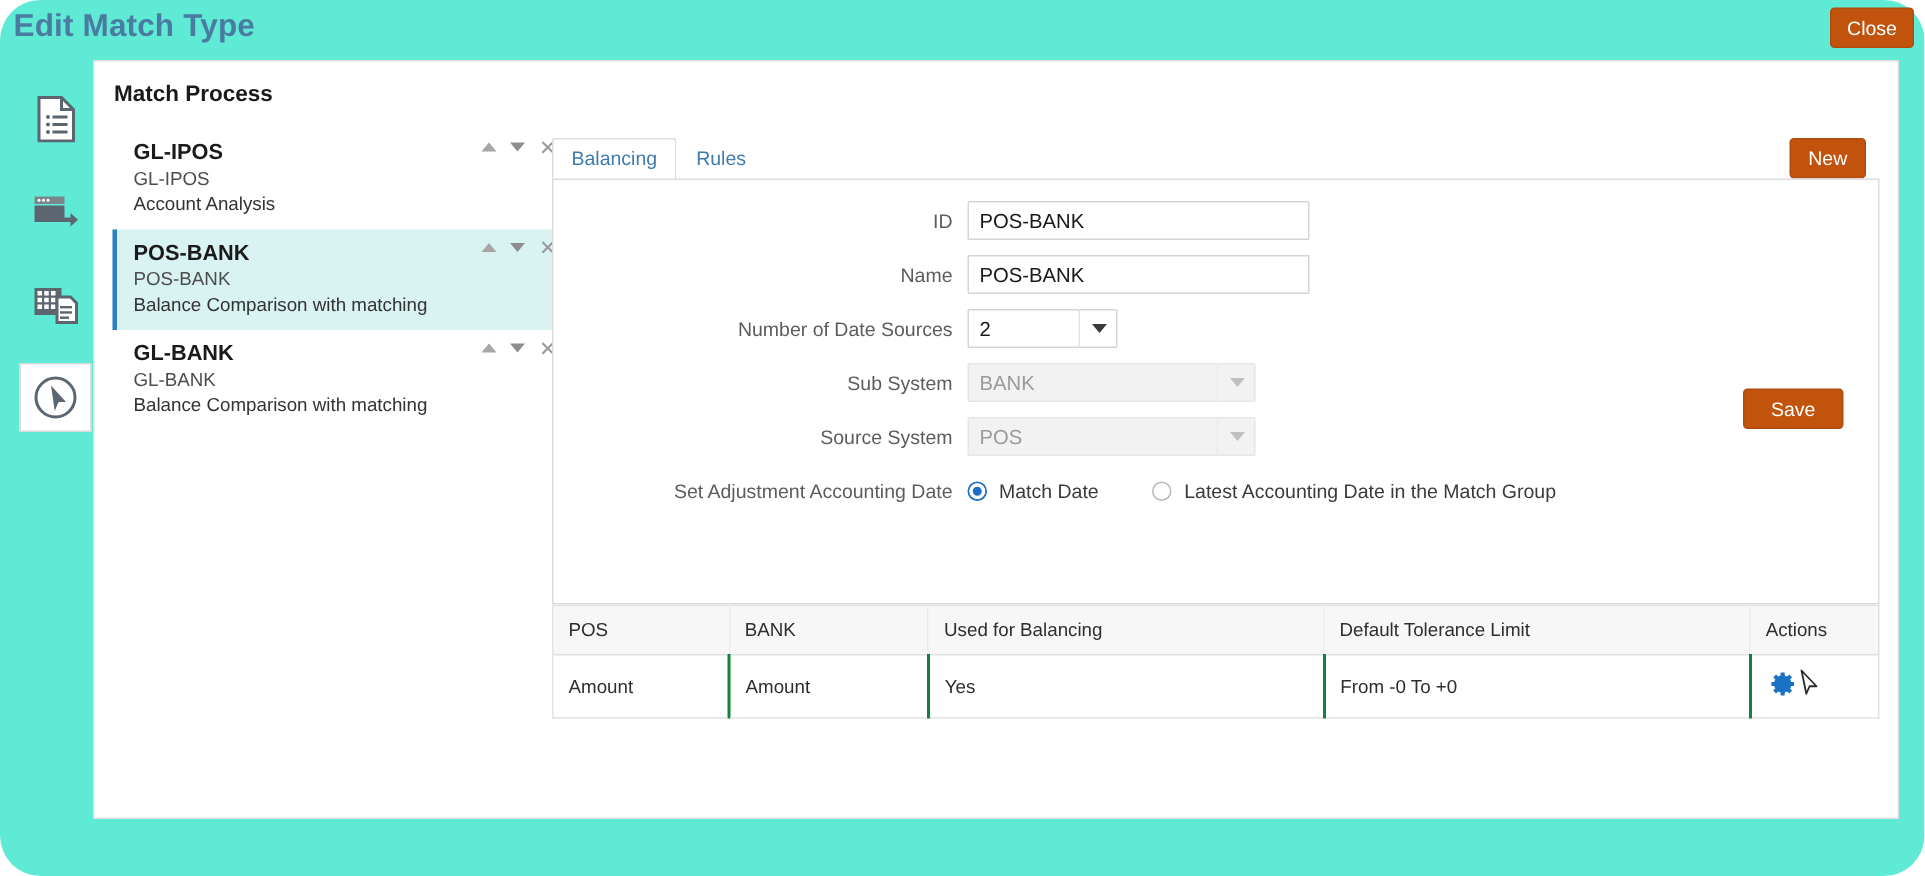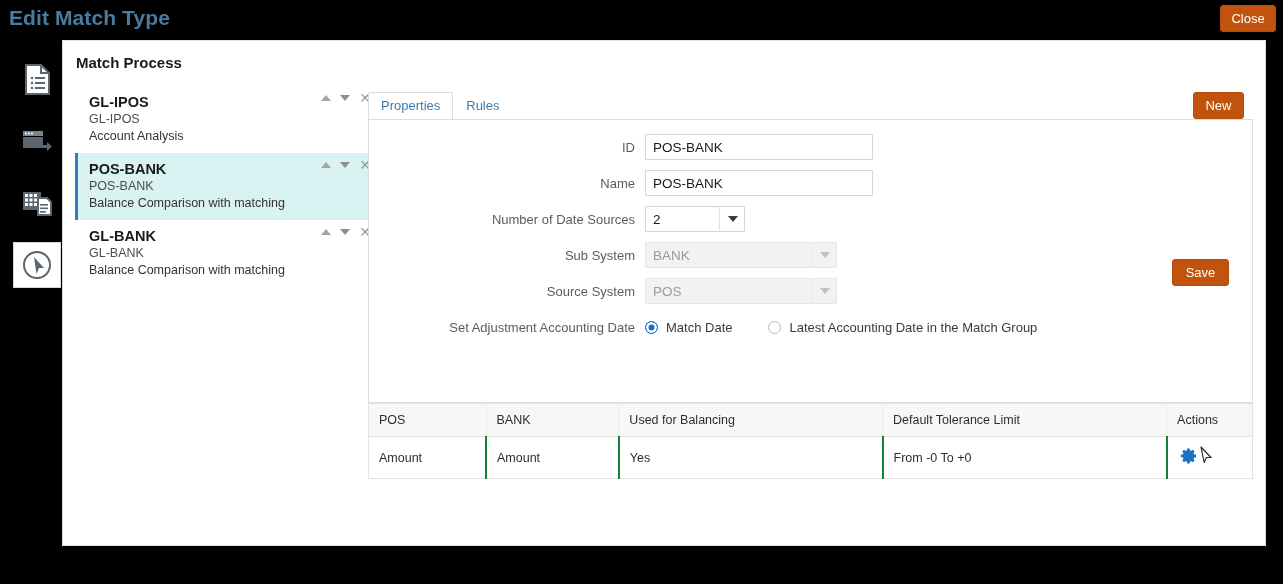--- a/index.html
+++ b/index.html
@@ -3,37 +3,37 @@
 <meta charset="utf-8">
 <style>
   * { box-sizing: border-box; }
   html, body {
     margin: 0; padding: 0;
     width: 1283px; height: 584px;
     background: #ffffff;
     font-family: "Liberation Sans", sans-serif;
     overflow: hidden;
   }
-  .page { position: relative; width: 1283px; height: 584px; background:#000000; }
+  .page { position: relative; width: 1283px; height: 584px; background:#5eead4;border-radius:27px; }
 
   
   .page-title {
     position: absolute; left: 9px; top: 6px;
     font-size: 21px; font-weight: bold; color: #4a7ba0;
     letter-spacing: .1px;
   }
   .btn-orange {
     background: #c1530d; color: #ffffff; border: 1px solid #b04c0c;
     border-radius: 3px; font-size: 13px; font-family: "Liberation Sans", sans-serif;
     cursor: pointer; padding: 0; text-align: center; line-height: 1;
     display: flex; align-items: center; justify-content: center;
   }
   .btn-close { position: absolute; right: 7px; top: 5px; width: 56px; height: 27px; }
   .btn-new   { position: absolute; right: 21px; top: 51px; width: 51px; height: 27px; }
-  .btn-save  { position: absolute; right: 23px; top: 139px; width: 57px; height: 27px; }
+  .btn-save  { position: absolute; right: 23px; top: 139px; width: 67px; height: 27px; }
 
   
   .icon-rail {
     position: absolute; left: 13px; top: 56px;
     width: 48px; display: flex; flex-direction: column; gap: 16px;
   }
   .rail-btn {
     width: 48px; height: 46px; display: flex; align-items: center; justify-content: center;
     cursor: pointer; background: transparent; border: 1px solid transparent;
   }
@@ -274,21 +274,21 @@
         </div>
         <div class="process-name">GL-BANK</div>
         <div class="process-sub">GL-BANK</div>
         <div class="process-desc">Balance Comparison with matching</div>
       </div>
     </div>
 
     <div class="right-pane">
 
       <div class="tabs">
-        <div class="tab active">Properties</div>
+        <div class="tab active">Balancing</div>
         <div class="tab">Rules</div>
       </div>
 
       <div class="card props">
         <button class="btn-orange btn-save">Save</button>
 
         <div class="field-row">
           <div class="field-label">ID</div>
           <input class="text-input" value="POS-BANK" style="">
         </div>

